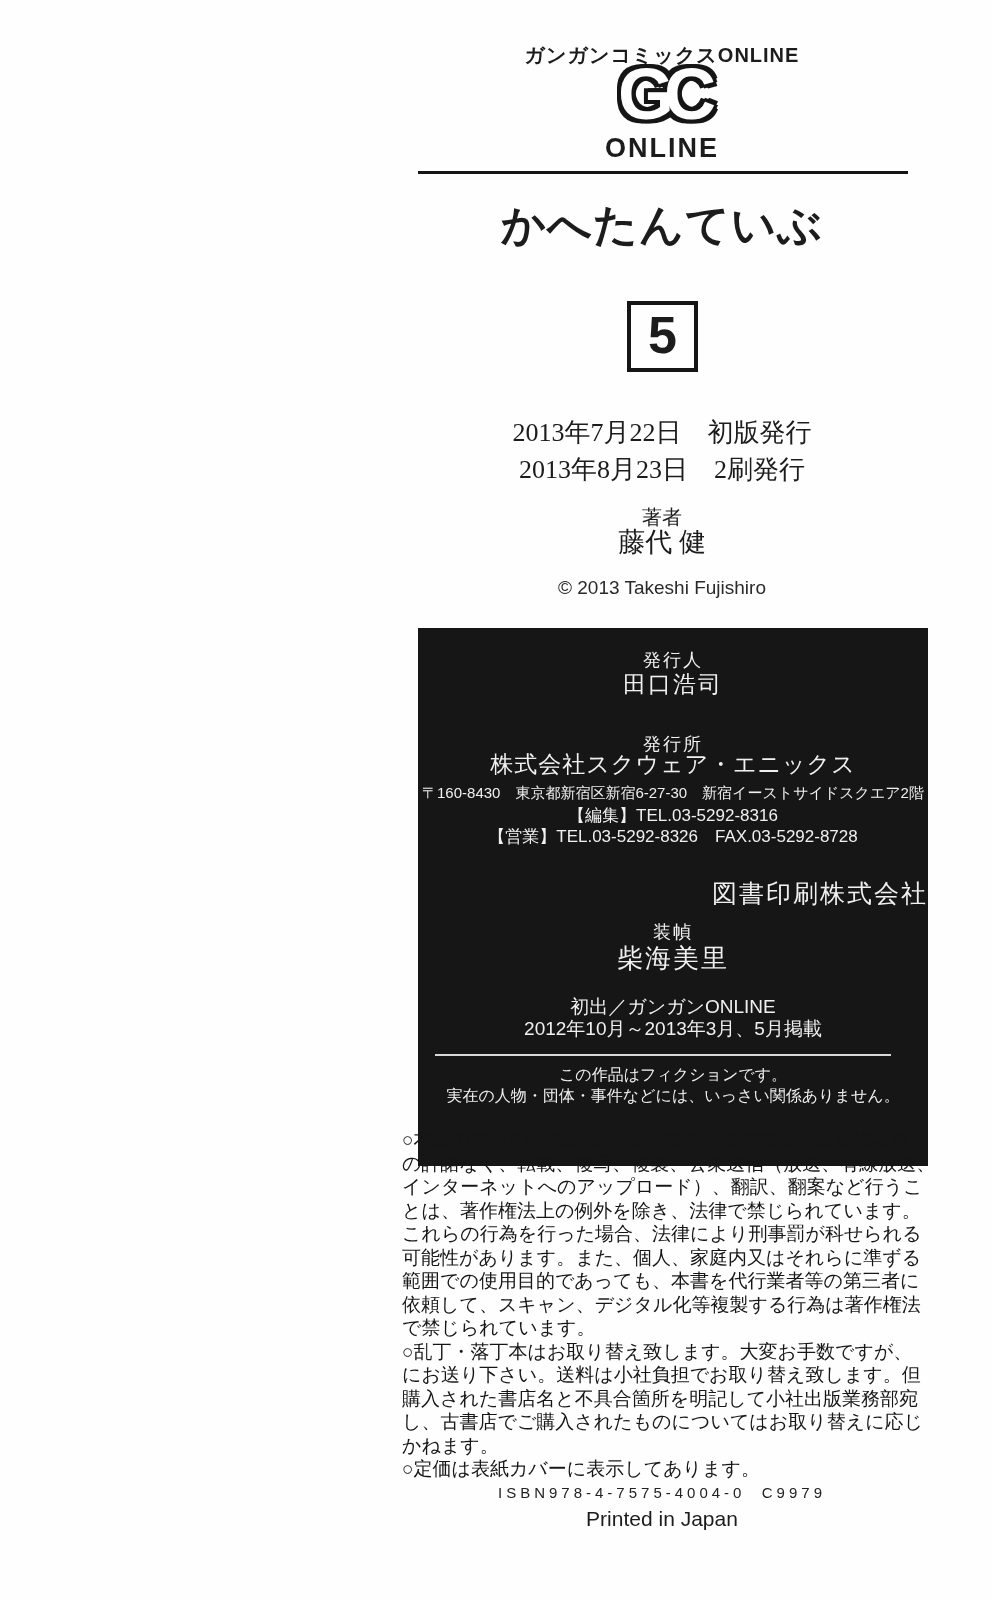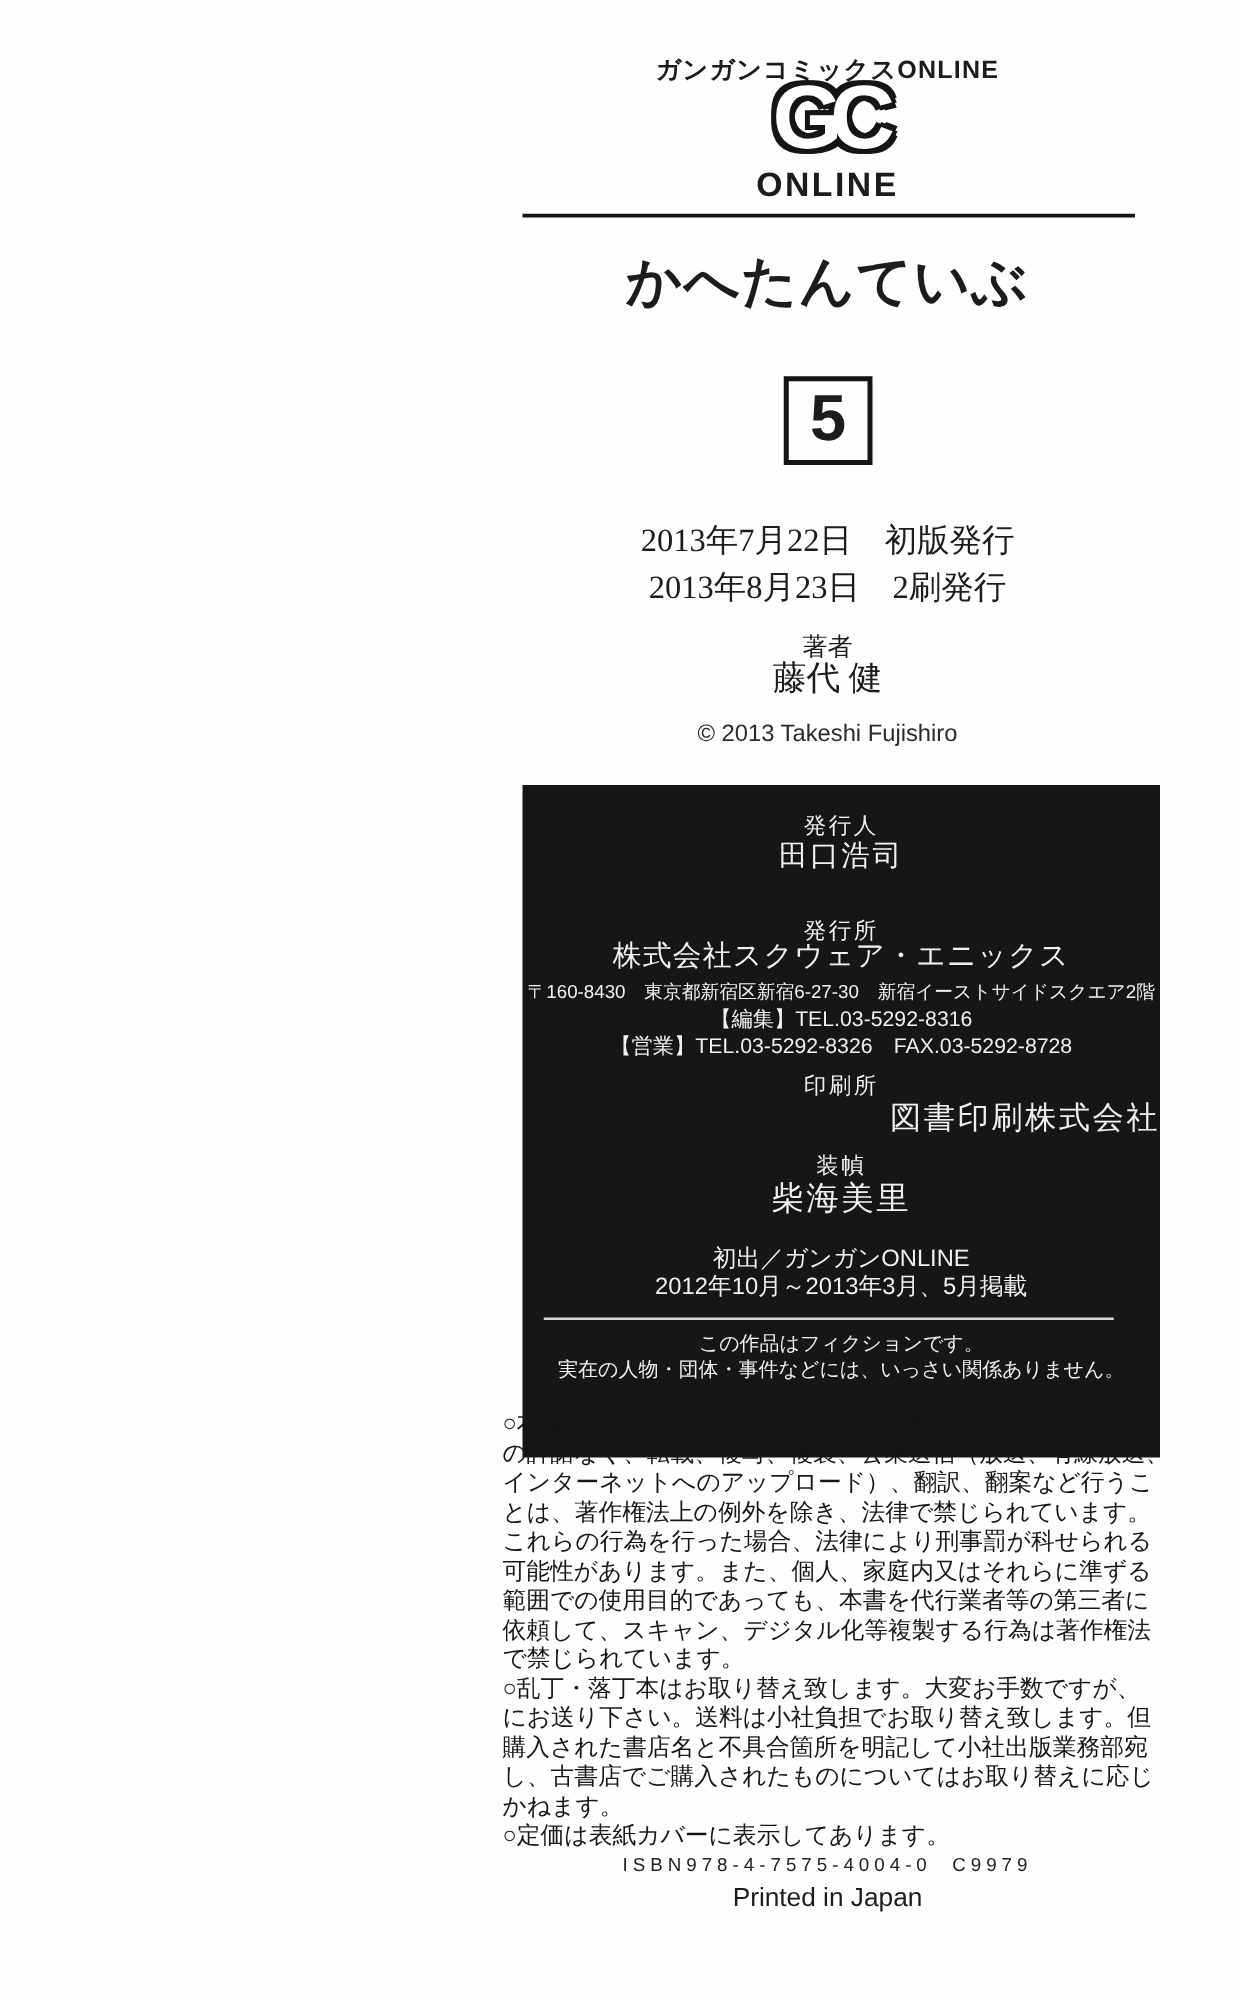--- a/index.html
+++ b/index.html
@@ -159,21 +159,20 @@
   <div class="abs colophon-box">
     <div class="bx bx-label" style="top:20px">発行人</div>
     <div class="bx bx-name-lg" style="top:41px">田口浩司</div>
 
     <div class="bx bx-label" style="top:104px">発行所</div>
     <div class="bx bx-publisher" style="top:121px">株式会社スクウェア・エニックス</div>
     <div class="bx bx-address" style="top:156px">〒160-8430　東京都新宿区新宿6-27-30　新宿イーストサイドスクエア2階</div>
     <div class="bx bx-tel" style="top:176px">【編集】TEL.03-5292-8316</div>
     <div class="bx bx-tel" style="top:197px">【営業】TEL.03-5292-8326　FAX.03-5292-8728</div>
 
-    <div class="bx bx-label" style="top:228px">印刷所</div>
     <div class="bx bx-printer" style="top:249px">図書印刷株式会社</div>
 
     <div class="bx bx-label" style="top:292px">装幀</div>
     <div class="bx bx-design" style="top:313px">柴海美里</div>
 
     <div class="bx bx-firstpub" style="top:366px">初出／ガンガンONLINE</div>
     <div class="bx bx-firstpub" style="top:388px">2012年10月～2013年3月、5月掲載</div>
 
     <div class="bx-rule"></div>
 

